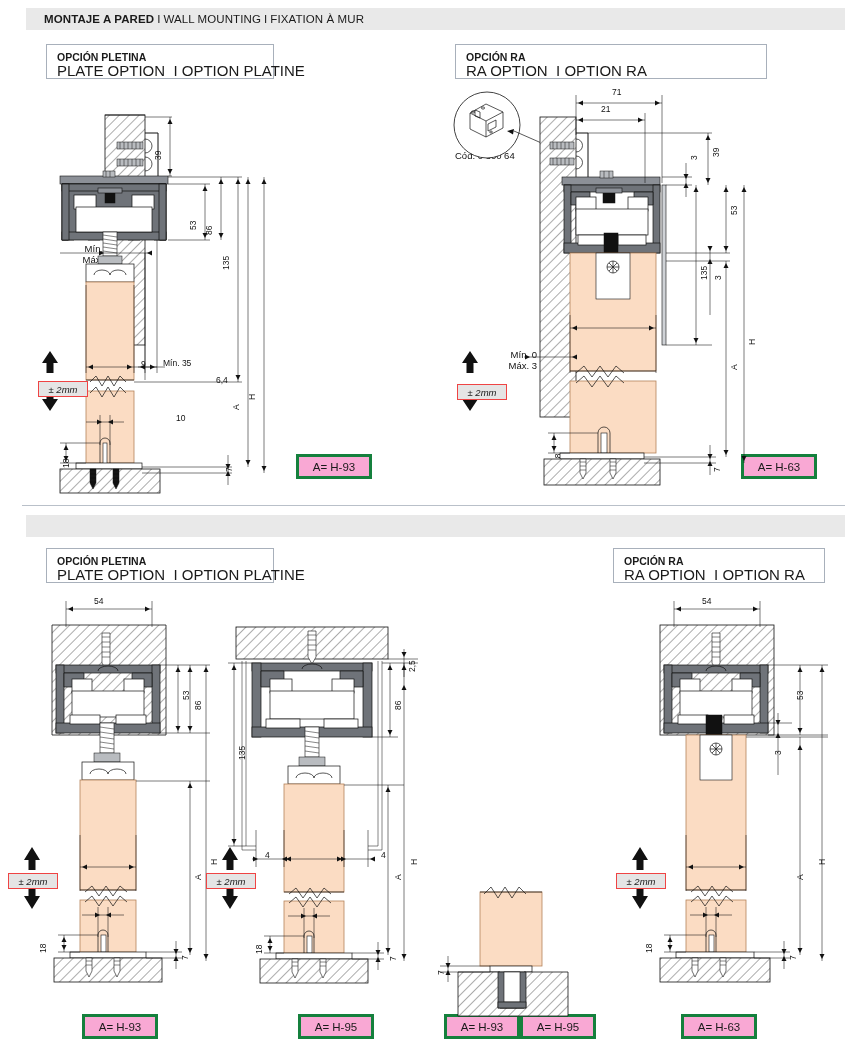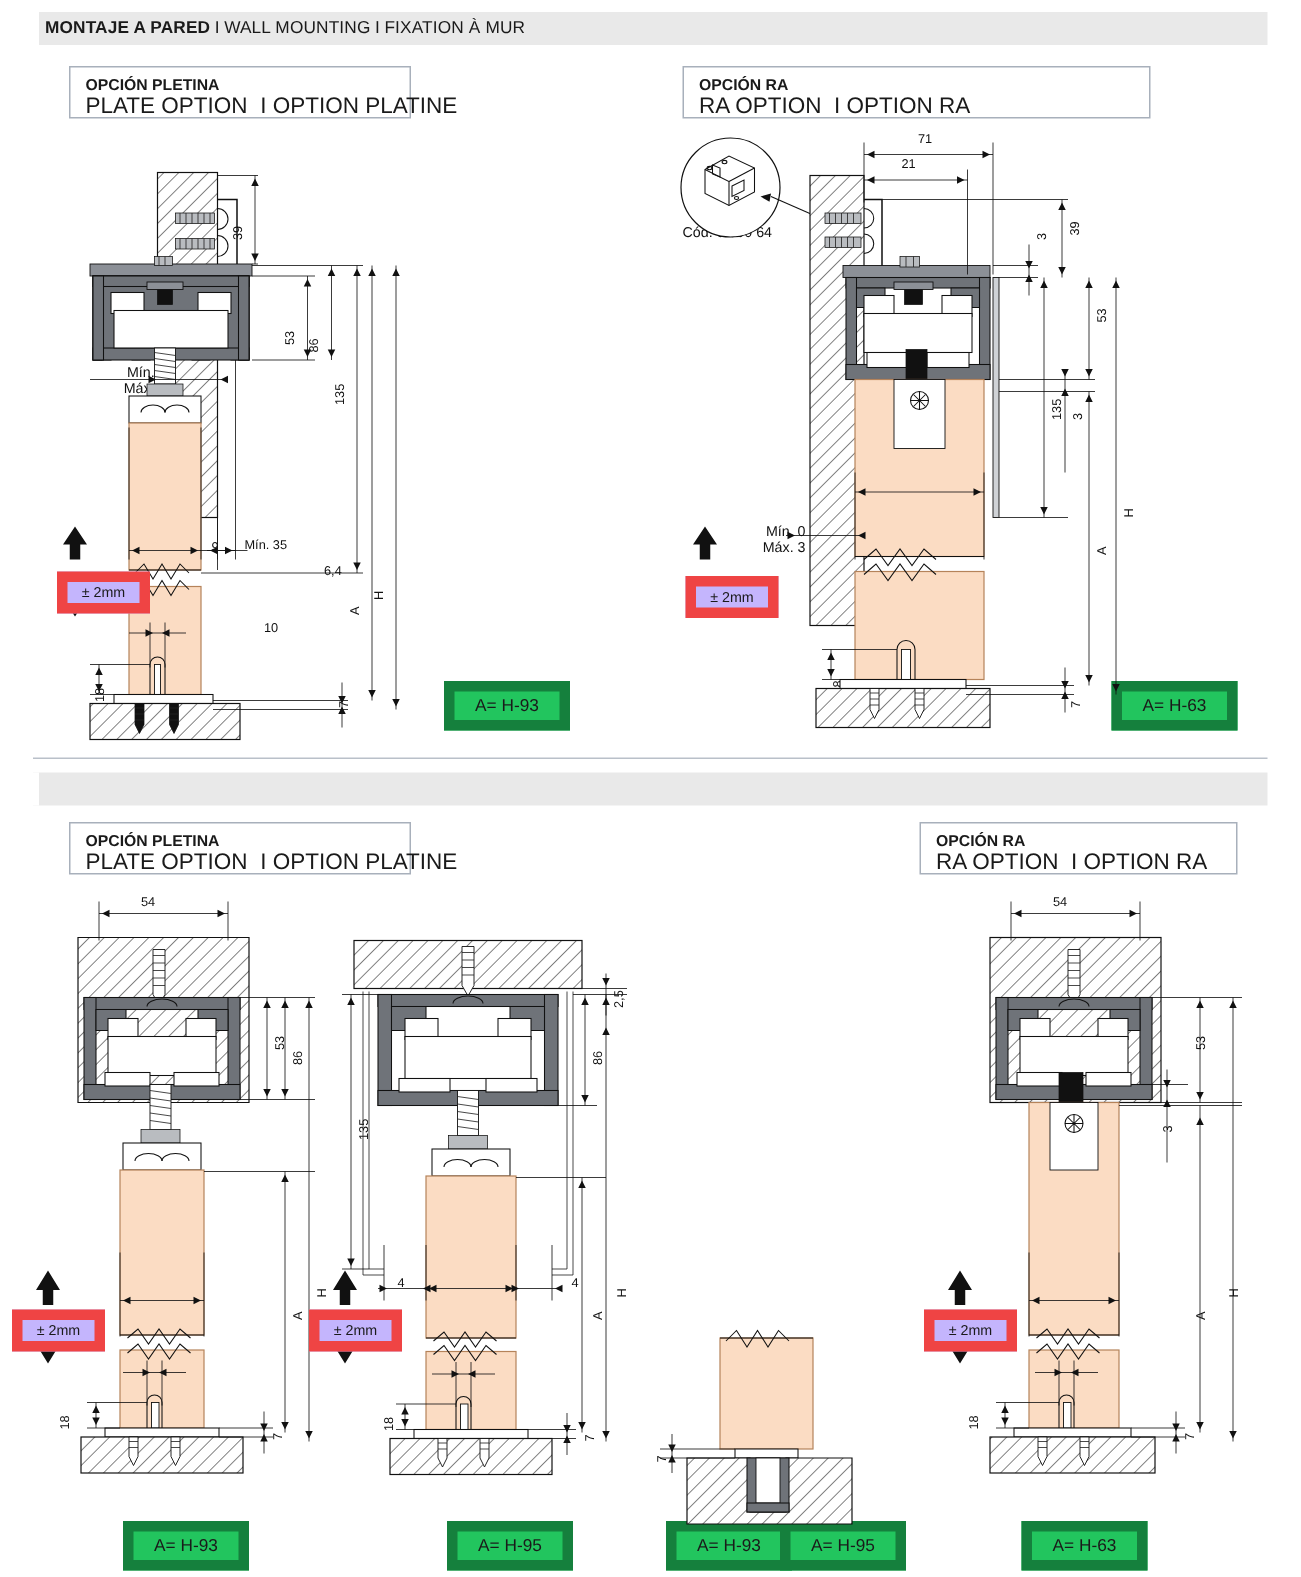--- a/index.html
+++ b/index.html
@@ -1,38 +1,38 @@
 <!DOCTYPE html>
 <html><head>
 <meta charset="utf-8">
 <style>
   html,body{margin:0;padding:0;background:#ffffff;}
   body{width:867px;height:1051px;position:relative;font-family:"Liberation Sans",sans-serif;color:#1a1a1a;overflow:hidden;}
 
   .sec-header{position:absolute;left:22px;width:823px;height:22px;background:#e9e9e9;display:flex;align-items:center;}
   .sec-header .bar{width:4px;height:22px;background:#ffffff;}
-  .sec-header .txt{font-size:11.5px;letter-spacing:.1px;padding-left:4px;white-space:nowrap;}
+  .sec-header .txt{font-size:11.5px;letter-spacing:.1px;padding-left:18px;white-space:nowrap;}
   .sec-header .txt b{font-weight:bold;}
   .sec-header .txt span.sep{padding:0 3px;}
 
   .optbox{position:absolute;border:1px solid #a8b0bb;background:#fff;padding:6px 10px 7px 10px;box-sizing:border-box;}
   .optbox .t1{font-size:10.5px;font-weight:bold;line-height:13px;}
   .optbox .t2{font-size:15px;line-height:13px;white-space:nowrap;}
 
   .hr{position:absolute;left:22px;width:823px;height:1px;background:#b9c0c9;}
 
   .dimtxt{position:absolute;font-size:8.5px;color:#111;white-space:nowrap;line-height:9px;}
   .dimtxt.vert{transform-origin:left top;transform:rotate(-90deg);}
   .lbl{position:absolute;font-size:9.5px;color:#111;white-space:nowrap;line-height:11px;}
 
-  .abox{position:absolute;border:7px solid #15803d;background:#22c55e;font-size:11.5px;
+  .abox{position:absolute;border:3px solid #15803d;background:#f9a8d4;font-size:11.5px;
         display:flex;align-items:center;justify-content:center;white-space:nowrap;height:19px;}
 
-  .tolbox{position:absolute;border:7px solid #ef4444;background:#c4b5fd;font-size:9.5px;height:14px;
-          display:flex;align-items:center;justify-content:center;white-space:nowrap;z-index:6;}
+  .tolbox{position:absolute;border:1px solid #ef4444;background:#e5e5e5;font-size:9.5px;height:14px;
+          display:flex;align-items:center;justify-content:center;white-space:nowrap;z-index:6;font-style:italic;}
 
   svg{position:absolute;left:0;top:0;overflow:visible;}
   .ln{stroke:#111;stroke-width:.7;fill:none;}
   .lnthin{stroke:#222;stroke-width:.55;fill:none;}
   .lnmed{stroke:#111;stroke-width:1;fill:none;}
   .dimline{stroke:#111;stroke-width:.55;fill:none;}
   .door{fill:#fbdcc3;stroke:#b5835a;stroke-width:.8;}
   .profile{fill:#6f7379;stroke:#111;stroke-width:.7;}
   .profile2{fill:#8c9097;stroke:#111;stroke-width:.6;}
   .white{fill:#ffffff;stroke:#111;stroke-width:.7;}

